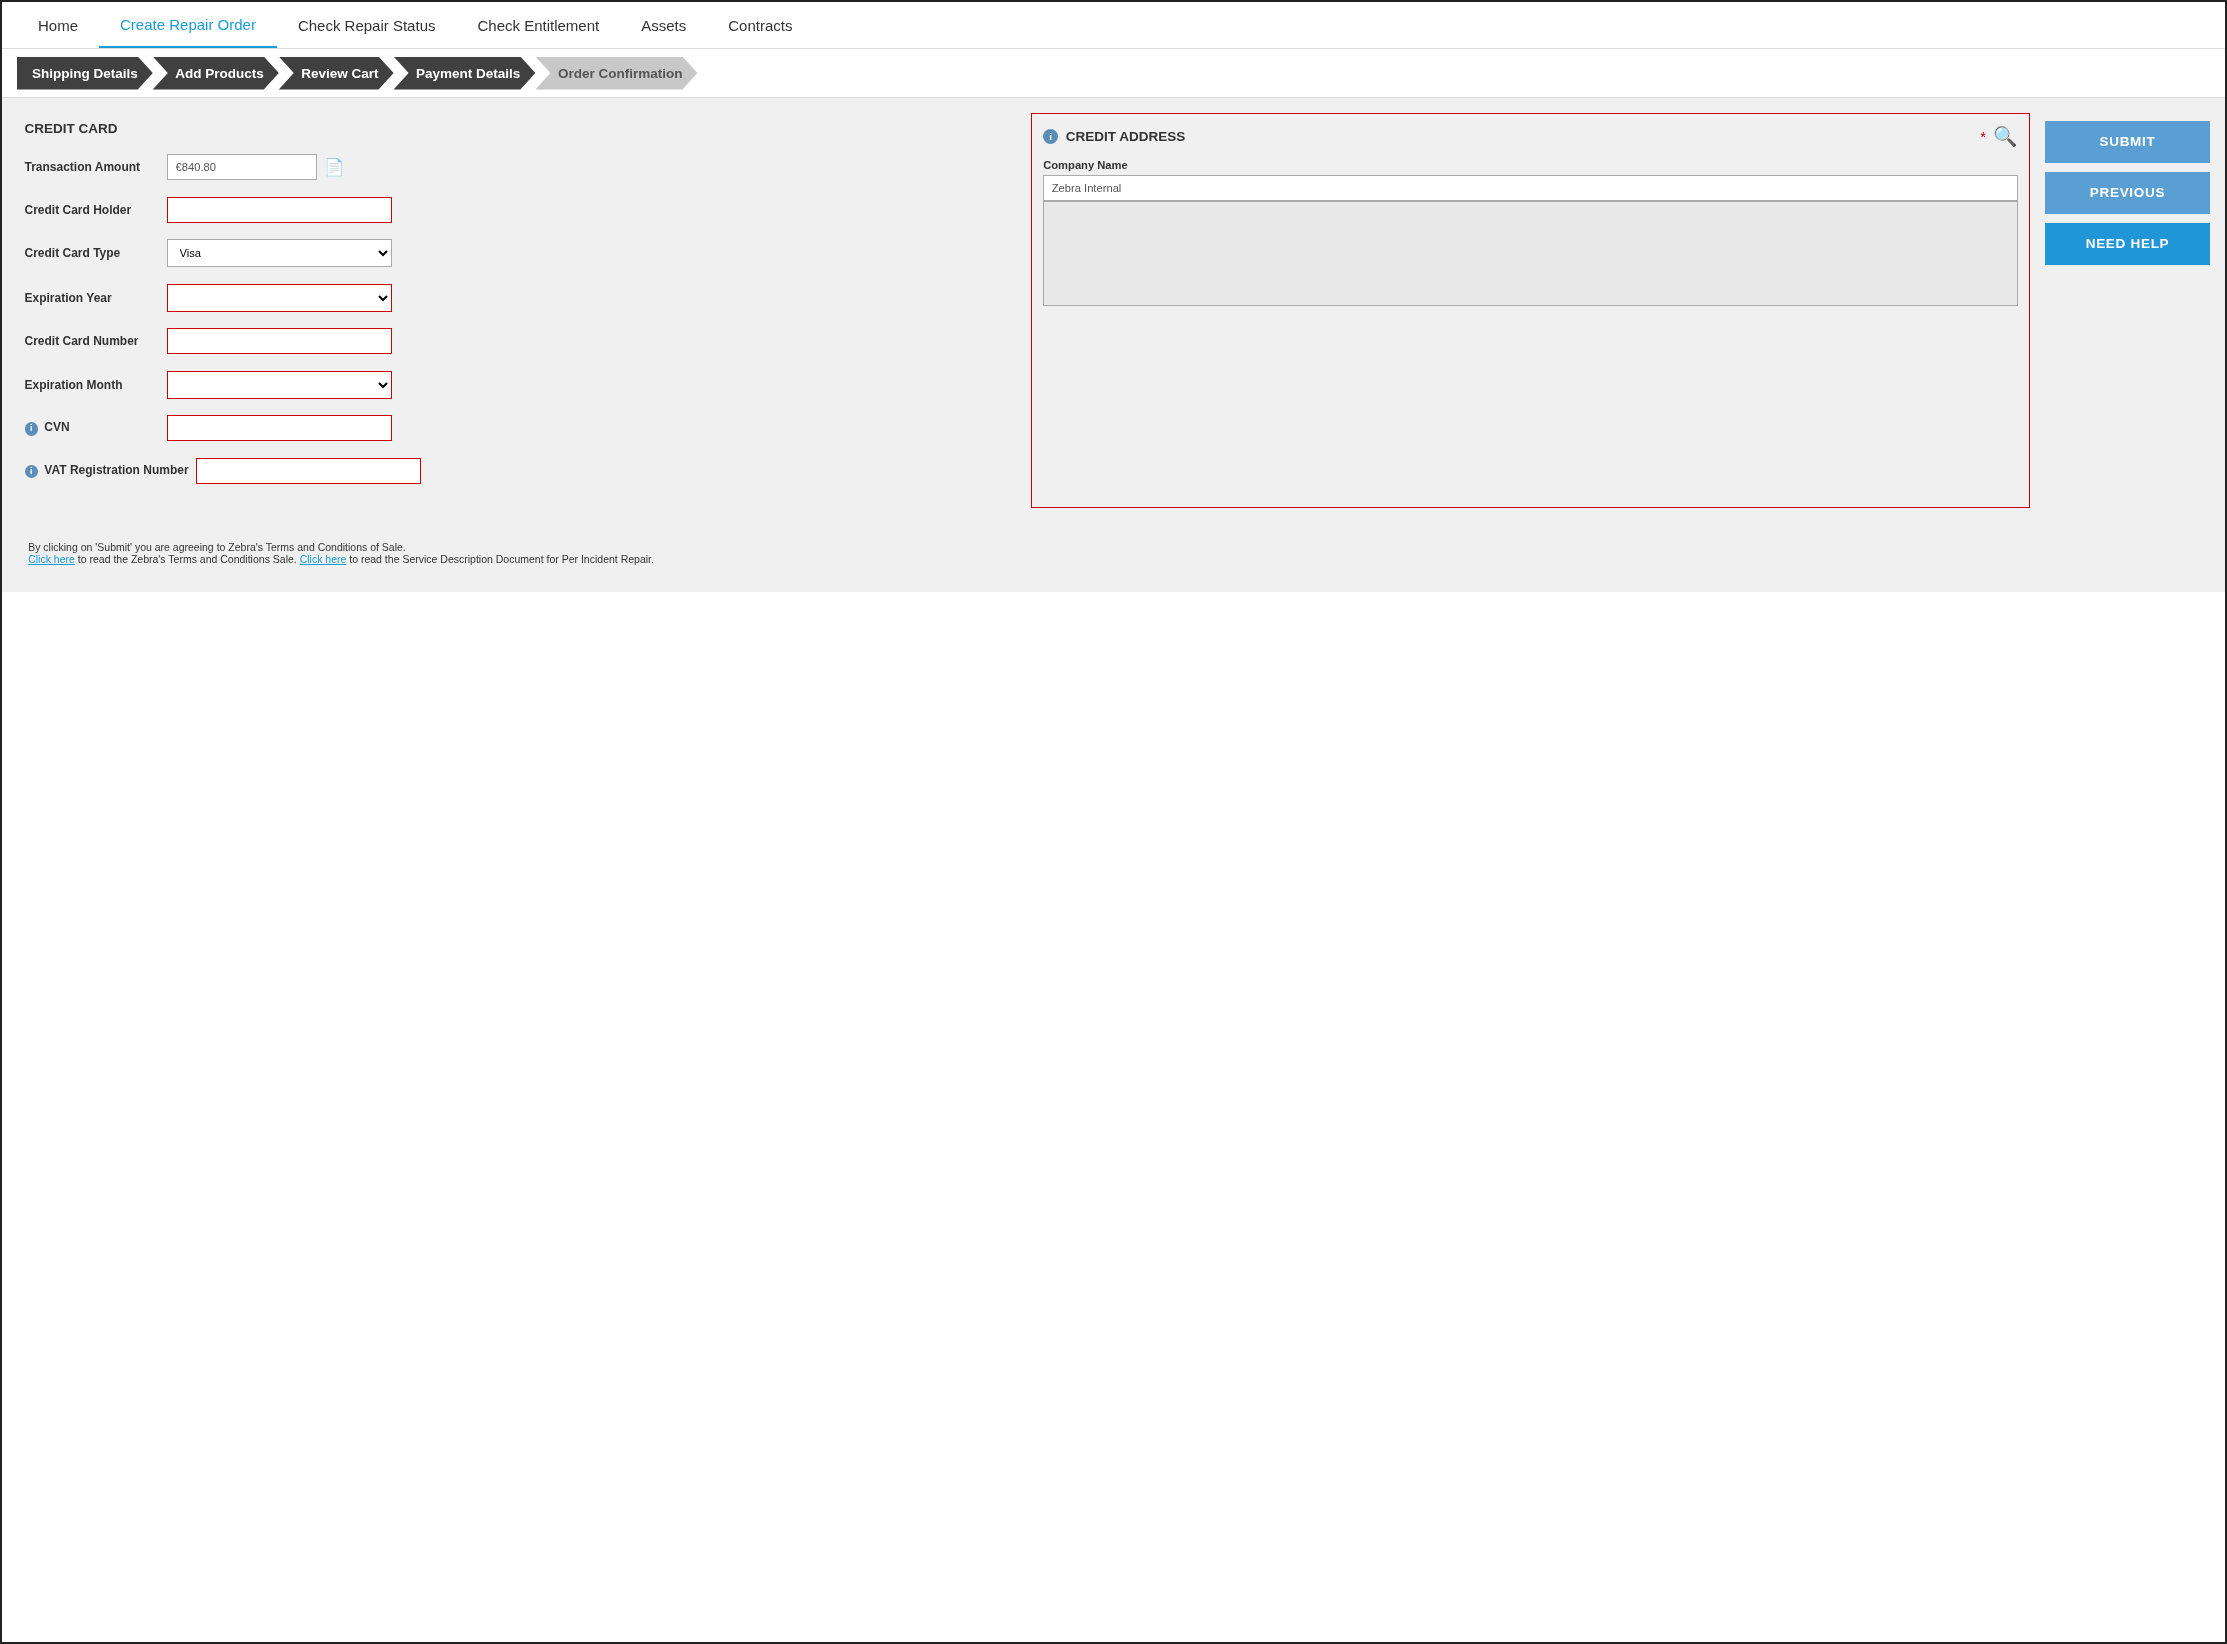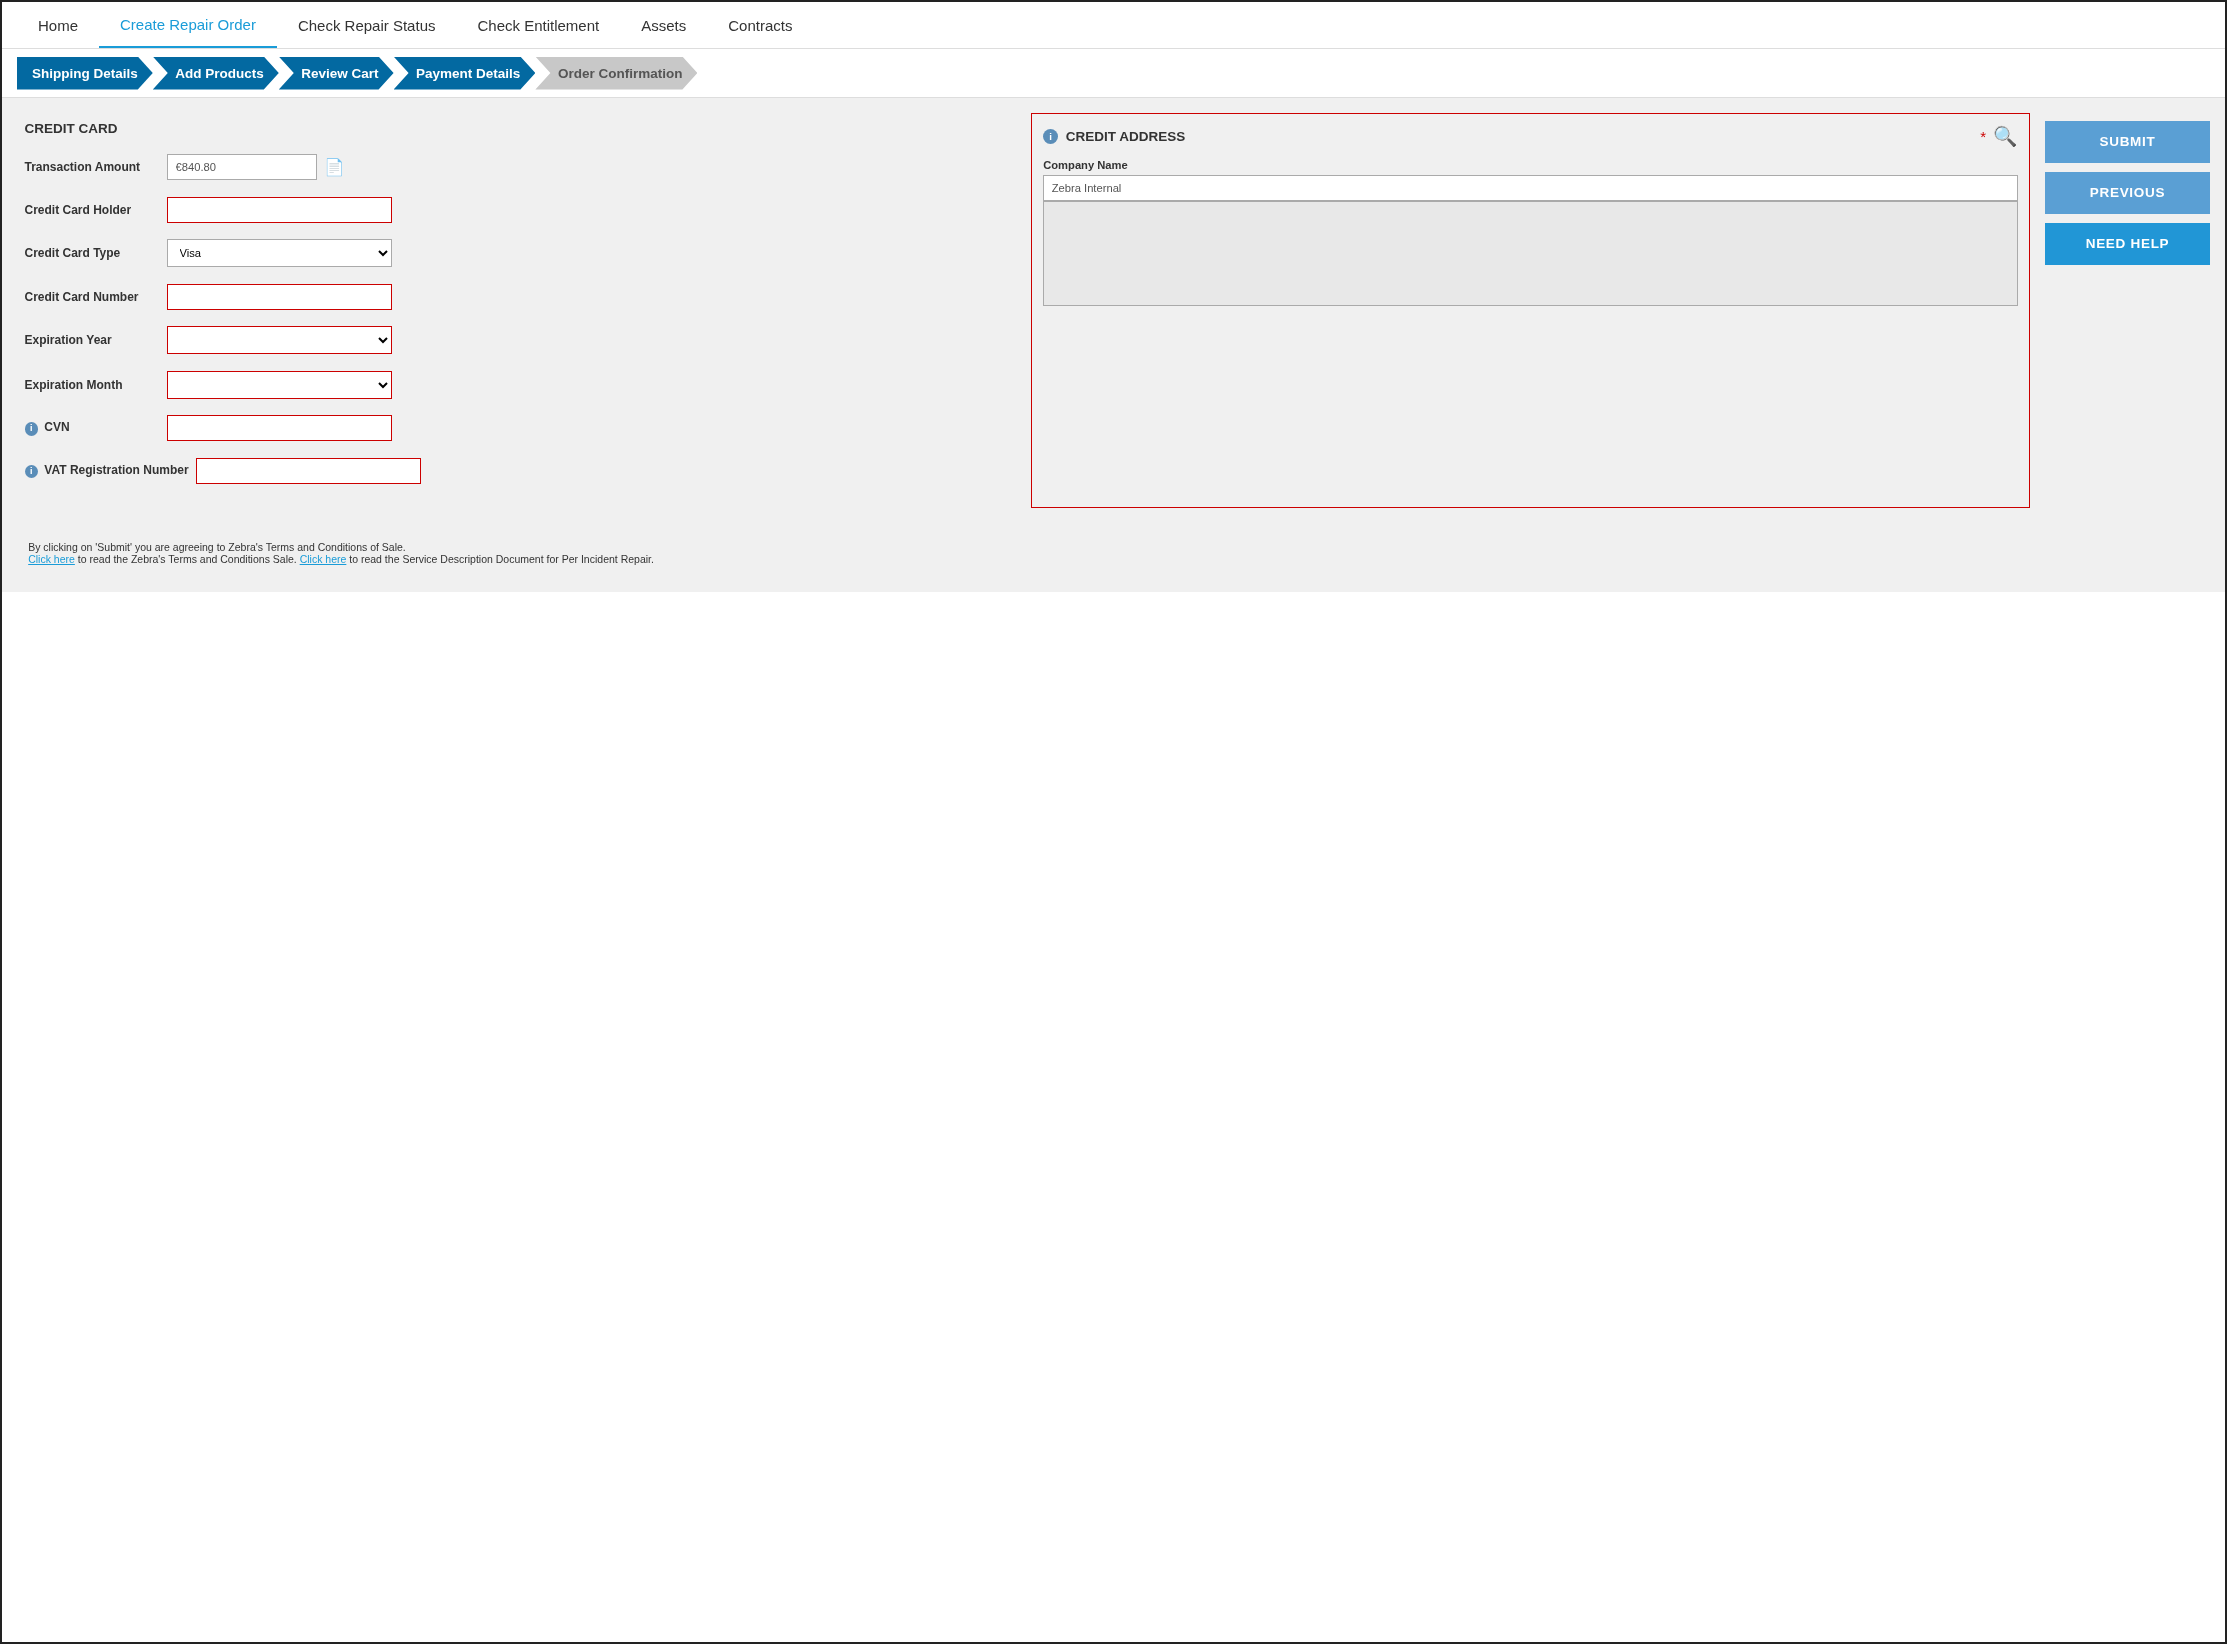--- a/index.html
+++ b/index.html
@@ -58,21 +58,21 @@
     }
     .step:first-child .step-label {
       clip-path: polygon(0 0, calc(100% - 15px) 0, 100% 50%, calc(100% - 15px) 100%, 0 100%);
       padding-left: 15px;
     }
     .step-label.inactive {
       background: #c8c8c8;
       color: #555;
     }
     .step-label.active-step {
-      background: #0369a1;
+      background: #404040;
       color: #fff;
     }
 
     
     .main-content {
       background: #f0f0f0;
       padding: 15px;
       min-height: 449px;
     }
 
@@ -340,37 +340,37 @@
       </div>
 
       <div class="form-row">
         <div class="form-label">Credit Card Type</div>
         <select class="form-select">
           <option>Visa</option>
           <option>Mastercard</option>
           <option>American Express</option>
           <option>Discover</option>
         </select>
-      </div>
-
-      <div class="form-row">
-        <div class="form-label">Credit Card Number</div>
-        <input class="form-input" type="text" style="">
       </div>
 
       <div class="form-row">
         <div class="form-label">Expiration Year</div>
         <select class="form-select-year">
           <option value=""></option>
           <option>2024</option>
           <option>2025</option>
           <option>2026</option>
           <option>2027</option>
           <option>2028</option>
         </select>
+      </div>
+
+      <div class="form-row">
+        <div class="form-label">Credit Card Number</div>
+        <input class="form-input" type="text" style="">
       </div>
 
       <div class="form-row">
         <div class="form-label">Expiration Month</div>
         <select class="form-select-year">
           <option value=""></option>
           <option>01</option>
           <option>02</option>
           <option>03</option>
           <option>04</option>

